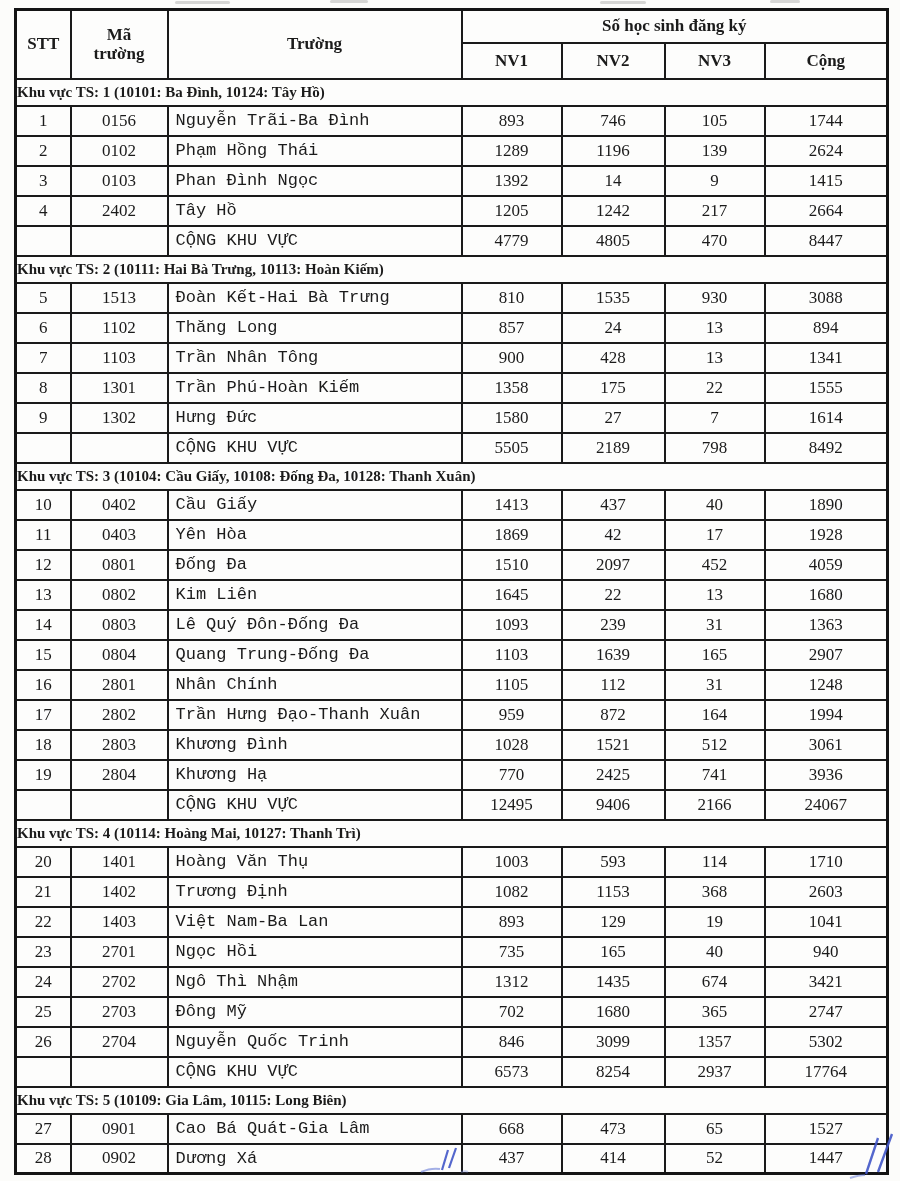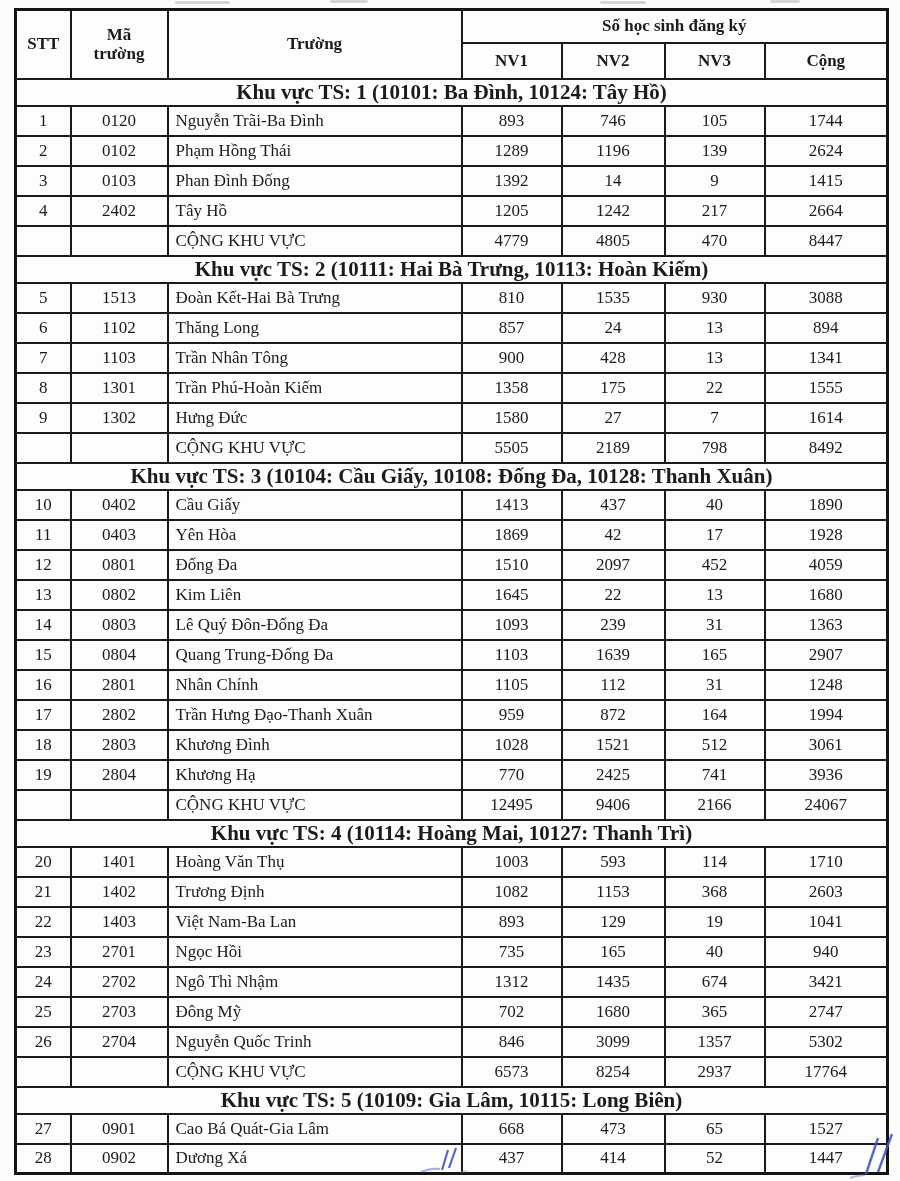--- a/index.html
+++ b/index.html
@@ -44,33 +44,32 @@
   tr.hdr-sub { height: 36px; }
   .code-wrap {
     width: 66px;
     margin: 12px auto;
     white-space: normal;
     line-height: 1.15;
   }
   tr.section-row { height: 27px; }
   tr.section-row td {
     font-weight: bold;
-    font-size: 21px;
-    text-align: center;
+    font-size: 15px;
     vertical-align: middle;
     background: #fdfdfc;
   }
   tr.data-row { height: 30px; }
   tr.data-row td {
     font-size: 17px;
     vertical-align: middle;
     background: #fdfdfc;
   }
   td.c-stt, td.c-code, td.c-num { text-align: center; }
-  td.c-name { text-align: left; padding-left: 7px; }
+  td.c-name { text-align: left; padding-left: 7px; font-family: Liberation Mono, monospace; }
   
   .scan-smudge {
     position: absolute;
     background: #a9a9a6;
     opacity: 0.45;
     border-radius: 2px;
   }
   
   .pen-mark { position: absolute; }
 </style>
@@ -108,40 +107,40 @@
         <th>NV3</th>
         <th>Cộng</th>
       </tr>
     </thead>
     <tbody id="table-body">
         <tr class="section-row">
           <td colspan="7">Khu vực TS: 1 (10101: Ba Đình, 10124: Tây Hồ)</td>
         </tr>
         <tr class="data-row">
           <td class="c-stt">1</td>
-          <td class="c-code">0120</td>
+          <td class="c-code">0156</td>
           <td class="c-name">Nguyễn Trãi-Ba Đình</td>
           <td class="c-num">893</td>
           <td class="c-num">746</td>
           <td class="c-num">105</td>
           <td class="c-num">1744</td>
         </tr>
         <tr class="data-row">
           <td class="c-stt">2</td>
           <td class="c-code">0102</td>
           <td class="c-name">Phạm Hồng Thái</td>
           <td class="c-num">1289</td>
           <td class="c-num">1196</td>
           <td class="c-num">139</td>
           <td class="c-num">2624</td>
         </tr>
         <tr class="data-row">
           <td class="c-stt">3</td>
           <td class="c-code">0103</td>
-          <td class="c-name">Phan Đình Đống</td>
+          <td class="c-name">Phan Đình Ngọc</td>
           <td class="c-num">1392</td>
           <td class="c-num">14</td>
           <td class="c-num">9</td>
           <td class="c-num">1415</td>
         </tr>
         <tr class="data-row">
           <td class="c-stt">4</td>
           <td class="c-code">2402</td>
           <td class="c-name">Tây Hồ</td>
           <td class="c-num">1205</td>

